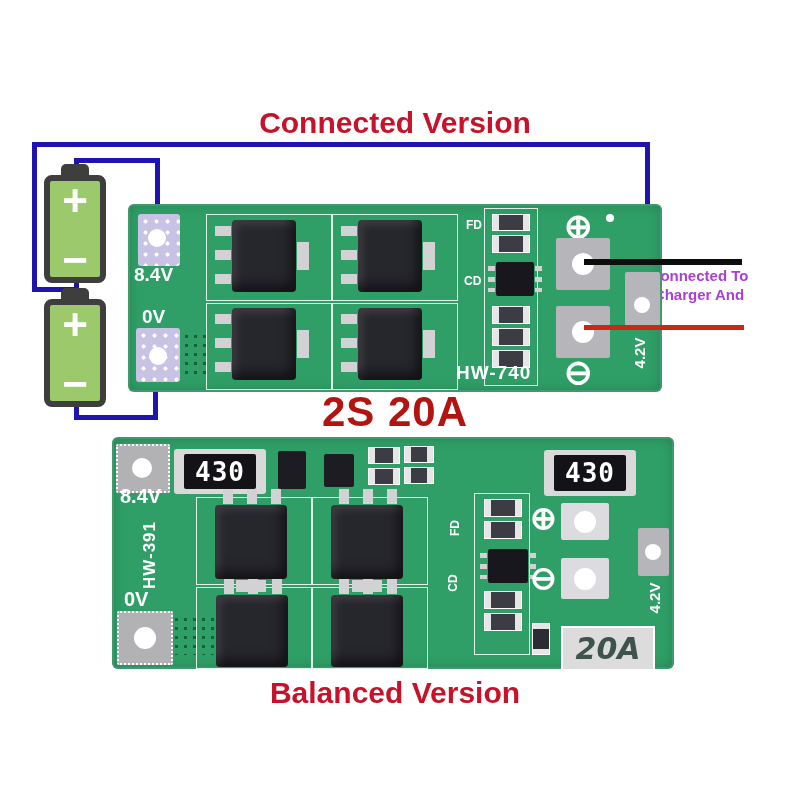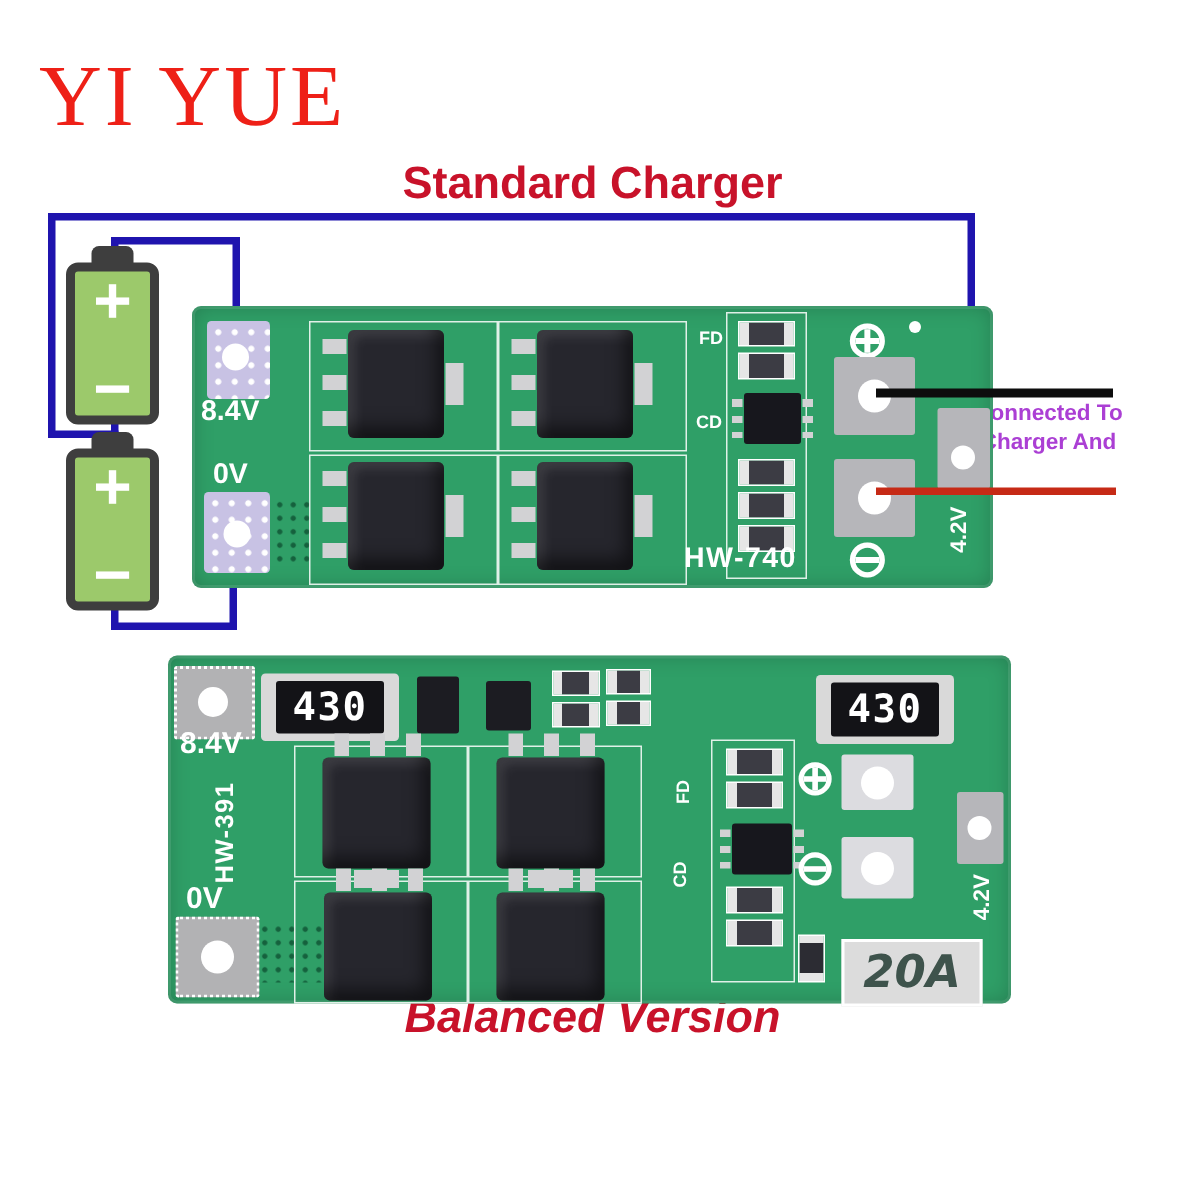--- a/index.html
+++ b/index.html
@@ -74,22 +74,21 @@
   .res430 .val{color:#fff;font-family:"DejaVu Sans Mono",monospace;font-weight:700;font-size:26px;letter-spacing:1px;}
 
   .rating{position:absolute;background:#dcdcdc;border:2px solid #fff;display:flex;align-items:center;justify-content:center;}
   .rating .txt{font-style:italic;font-weight:700;font-size:30px;color:#3e534c;font-family:"DejaVu Sans",sans-serif;}
 </style>
 </head>
 <body>
 
 <div class="stage">
 
-  <div class="brand">YI YUE</div>
-  <div class="ver-title" style="left:210px;top:106px;width:370px;">Standard Charger</div>
+  <div class="ver-title" style="left:210px;top:106px;width:370px;">Connected Version</div>
 
   <div class="wire" style="left:32px;top:142px;width:618px;height:5px;"></div>
   <div class="wire" style="left:32px;top:142px;width:5px;height:150px;"></div>
   <div class="wire" style="left:32px;top:287px;width:47px;height:5px;"></div>
   <div class="wire" style="left:74px;top:276px;width:5px;height:28px;"></div>
   <div class="wire" style="left:74px;top:158px;width:5px;height:18px;"></div>
   <div class="wire" style="left:74px;top:158px;width:86px;height:5px;"></div>
   <div class="wire" style="left:155px;top:158px;width:5px;height:82px;"></div>
   <div class="wire" style="left:645px;top:142px;width:5px;height:168px;"></div>
   <div class="wire" style="left:153px;top:358px;width:5px;height:62px;"></div>
@@ -175,20 +174,21 @@
     <div class="vlabel" style="left:482px;top:141px;width:60px;font-size:15px;">4.2V</div>
   </div>
 
   <div class="wire-black" style="left:584px;top:259px;width:158px;height:6px;"></div>
   <div class="wire-red" style="left:584px;top:325px;width:160px;height:5px;"></div>
   <div class="annot">
     <div>Connected To</div>
     <div>Charger And</div>
   </div>
 
+  <div class="caption" style="left:270px;top:388px;width:250px;">2S 20A</div>
 
   <div class="board" style="left:112px;top:437px;width:562px;height:232px;">
 
     <div class="pad-dotted" style="left:4px;top:7px;width:50px;height:45px;">
       <div class="hole" style="left:14px;top:12px;width:20px;height:20px;"></div>
     </div>
     <div class="wlabel" style="left:8px;top:48px;font-size:20px;">8.4V</div>
     <div class="vlabel" style="left:-12px;top:110px;width:100px;font-size:17px;letter-spacing:1px;">HW-391</div>
     <div class="wlabel" style="left:12px;top:151px;font-size:20px;">0V</div>
     <div class="pad-dotted" style="left:5px;top:174px;width:52px;height:50px;">
@@ -256,15 +256,15 @@
     <div class="pad-gray" style="left:526px;top:91px;width:31px;height:48px;">
       <div class="hole" style="left:7px;top:16px;width:16px;height:16px;"></div>
     </div>
     <div class="vlabel" style="left:513px;top:153px;width:60px;font-size:15px;">4.2V</div>
 
     <div class="rating" style="left:449px;top:189px;width:90px;height:41px;">
       <span class="txt">20A</span>
     </div>
   </div>
 
-  <div class="ver-title" style="left:215px;top:662px;width:360px;font-style:italic;">Balanced Version</div>
+  <div class="ver-title" style="left:215px;top:676px;width:360px;">Balanced Version</div>
 
 </div>
 
 </body></html>

